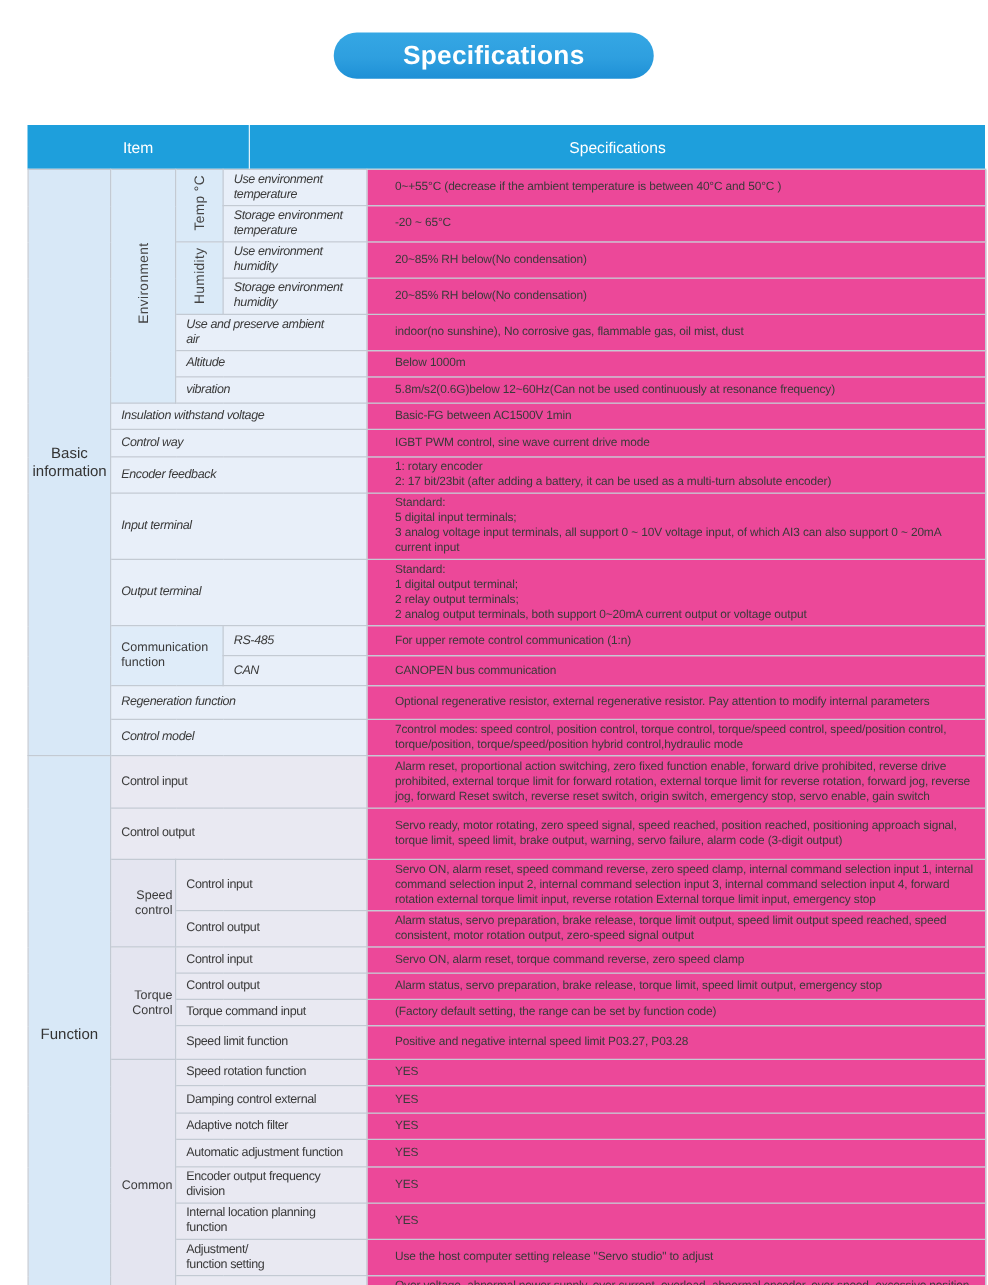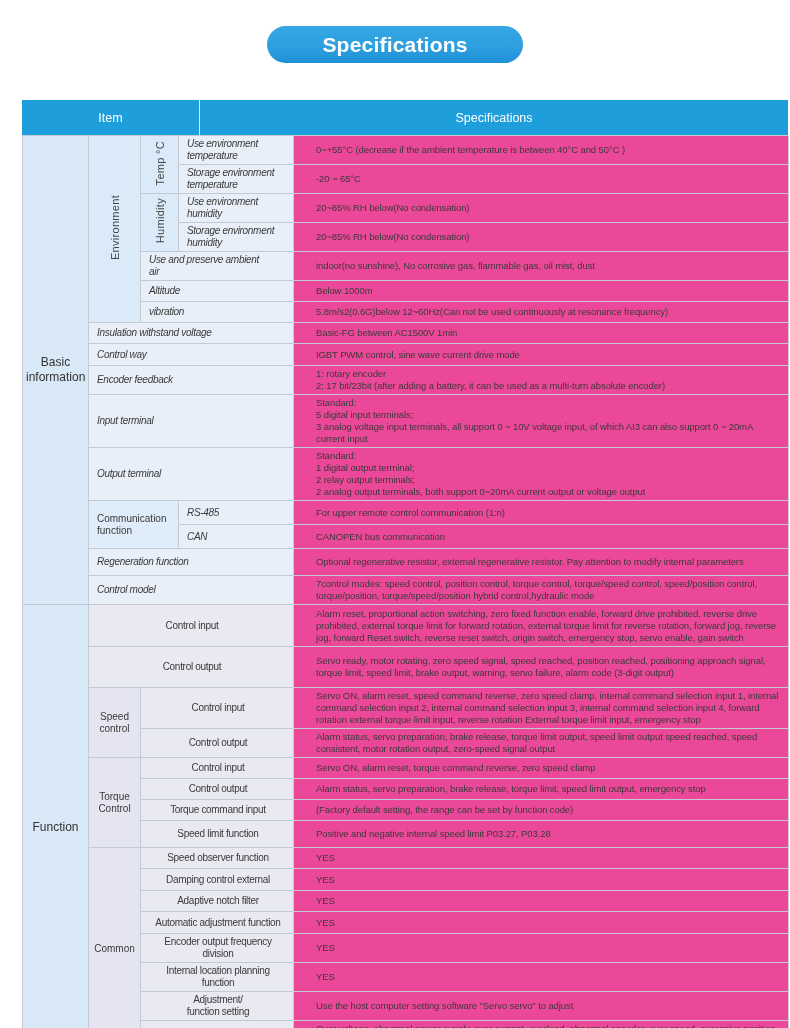--- a/index.html
+++ b/index.html
@@ -62,30 +62,30 @@
   }
   td.vlab span {
     writing-mode: vertical-rl; transform: rotate(180deg);
     display: inline-block; font-size: 11px; letter-spacing: 0.3px; color: #444;
     white-space: nowrap;
   }
   
   td.gcomm { background: var(--comm-fill, #DFECF9); text-align: left; padding-left: 8px; margin-left: 44px; }
   td.gpurple {
     background: var(--group-purple, #E4E5F0);
-    text-align: center; padding: 2px 2px;
+    text-align: right; padding: 2px 2px;
   }
   
   td.ilab {
     background: var(--label-blue, #E8EFF9);
     letter-spacing: -0.3px; white-space: pre-line; padding-left: 8px; font-style: italic;
   }
   td.ilab-p {
     background: var(--label-purple, #E9E9F2);
-    letter-spacing: -0.3px; white-space: pre-line; padding-left: 8px; text-align: center;
+    letter-spacing: -0.3px; white-space: pre-line; padding-left: 8px;
   }
   
   td.spec {
     background: #ec4899;
     font-size: 9.5px; line-height: 12px; letter-spacing: -0.1px;
     white-space: pre-line; padding-left: 22px;
   }
 </style>
 </head>
 <body>
@@ -227,21 +227,21 @@
         <tr style="height:21px">
           <td class="ilab-p" colspan="2">Torque command input</td>
           <td class="spec">(Factory default setting, the range can be set by function code)</td>
         </tr>
         <tr style="height:27px">
           <td class="ilab-p" colspan="2">Speed limit function</td>
           <td class="spec">Positive and negative internal speed limit P03.27, P03.28</td>
         </tr>
         <tr style="height:21px">
           <td class="gpurple" rowspan="8">Common</td>
-          <td class="ilab-p" colspan="2">Speed observer function</td>
+          <td class="ilab-p" colspan="2">Speed rotation function</td>
           <td class="spec">YES</td>
         </tr>
         <tr style="height:22px">
           <td class="ilab-p" colspan="2">Damping control external</td>
           <td class="spec">YES</td>
         </tr>
         <tr style="height:21px">
           <td class="ilab-p" colspan="2">Adaptive notch filter</td>
           <td class="spec">YES</td>
         </tr>
@@ -253,21 +253,21 @@
           <td class="ilab-p" colspan="2">Encoder output frequency division</td>
           <td class="spec">YES</td>
         </tr>
         <tr style="height:22px">
           <td class="ilab-p" colspan="2">Internal location planning function</td>
           <td class="spec">YES</td>
         </tr>
         <tr style="height:26px">
           <td class="ilab-p" colspan="2">Adjustment/
 function setting</td>
-          <td class="spec">Use the host computer setting software "Servo servo" to adjust</td>
+          <td class="spec">Use the host computer setting release "Servo studio" to adjust</td>
         </tr>
         <tr style="height:26px">
           <td class="ilab-p" colspan="2">Protection</td>
           <td class="spec">Over voltage, abnormal power supply, over current, overload, abnormal encoder, over speed, excessive position deviation, abnormal parameters, etc.</td>
         </tr>
       </tbody>
     </table>
   </div>
 </div>
 

